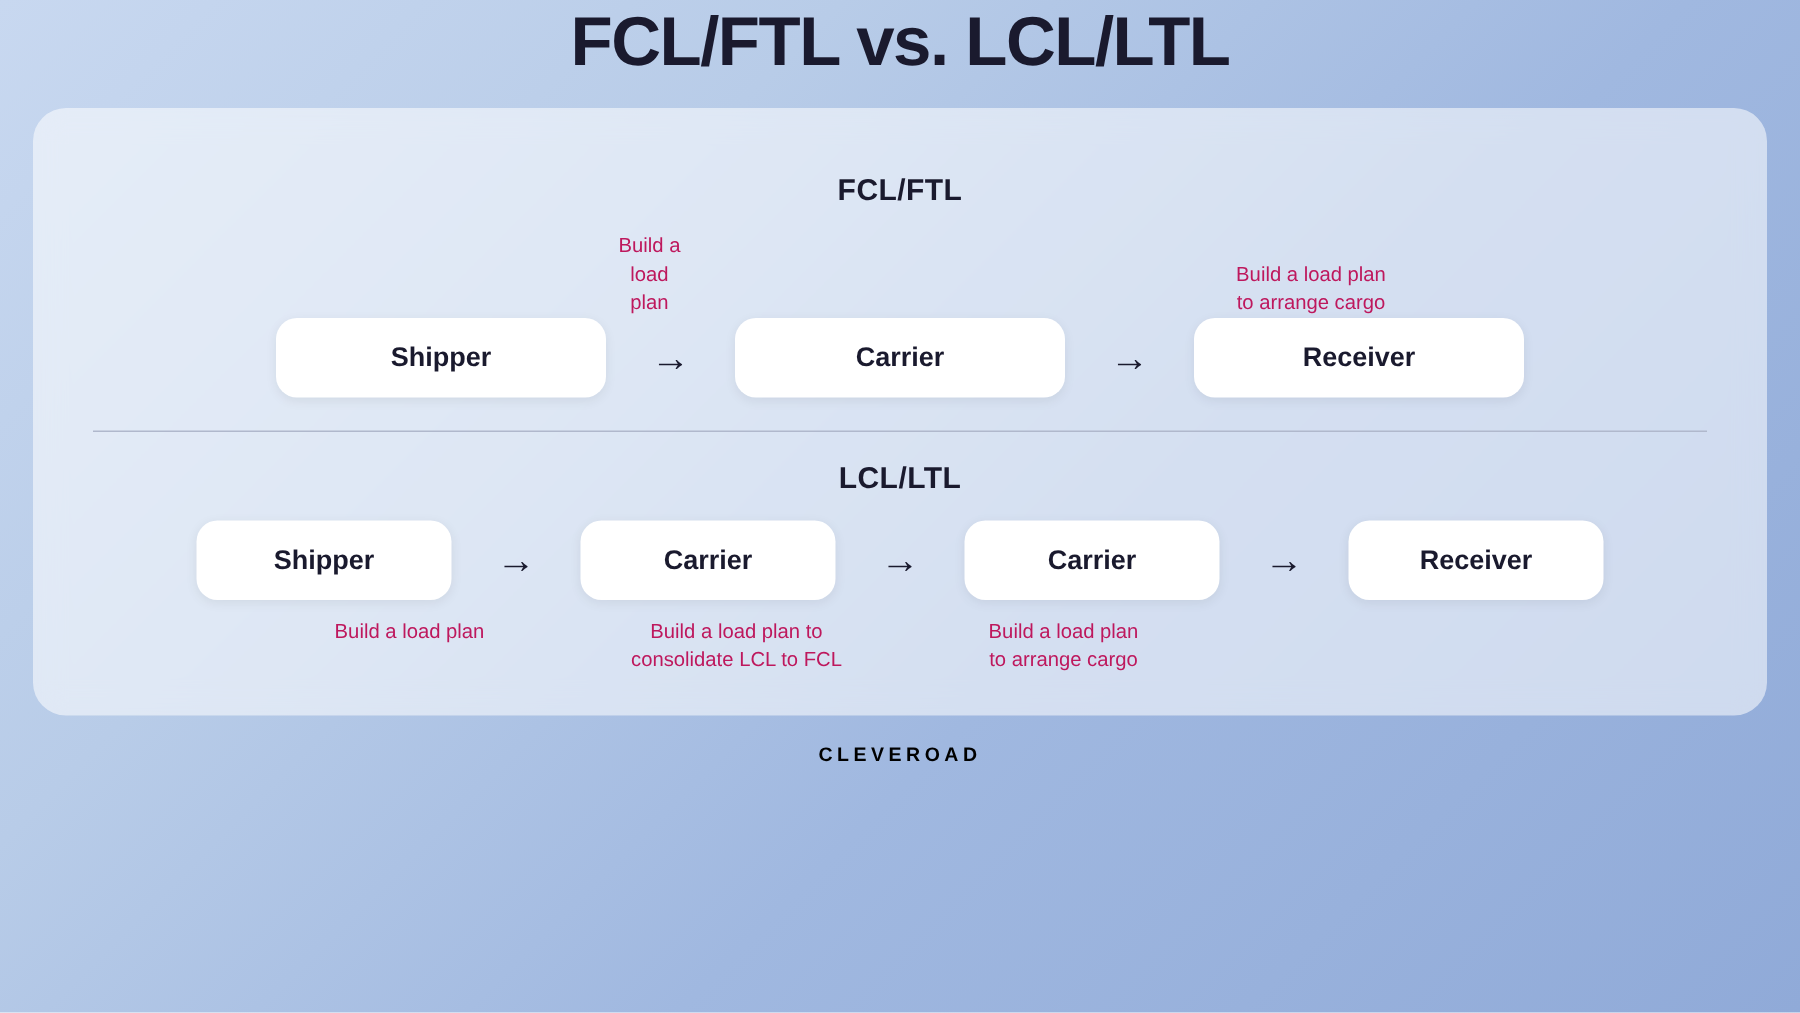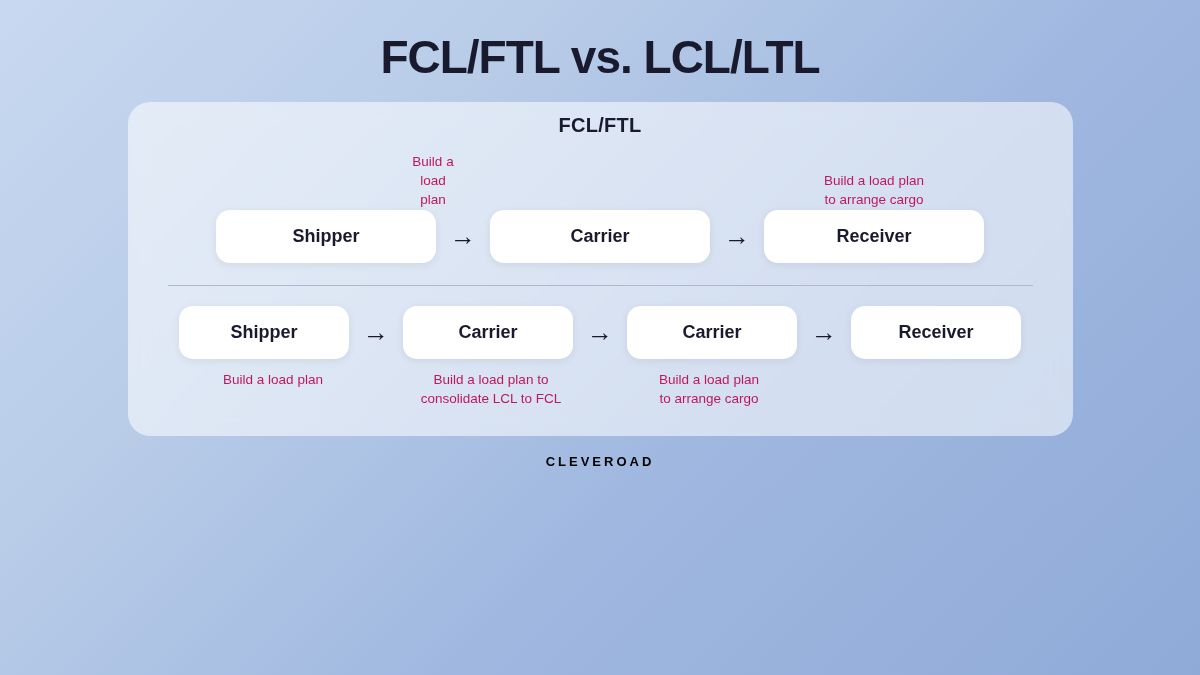--- a/index.html
+++ b/index.html
@@ -14,47 +14,46 @@
       align-items: center;
       justify-content: flex-start;
       overflow: hidden;
     }
 
     .page-title {
       font-size: 46px;
       font-weight: 900;
       color: #1a1a2e;
       text-align: center;
-      margin-top: 30px;
       margin-bottom: 18px;
       letter-spacing: -1px;
     }
 
     .main-card {
       background: rgba(255, 255, 255, 0.55);
       backdrop-filter: blur(10px);
       border-radius: 22px;
-      width: 945px;
-      padding: 12px 40px 28px 40px;
+      width: 1156px;
+      padding: 44px 40px 28px 40px;
     }
 
     .section-title {
       font-size: 20px;
       font-weight: 800;
       color: #1a1a2e;
       text-align: center;
       margin-bottom: 16px;
       letter-spacing: 0.3px;
     }
 
     .flow-row {
       display: flex;
       align-items: center;
       justify-content: center;
-      gap: 0;
+      gap: 16px;
       position: relative;
     }
 
     .node-box {
       background: white;
       border-radius: 14px;
       padding: 16px 0;
       font-size: 18px;
       font-weight: 700;
       color: #1a1a2e;
@@ -153,20 +152,21 @@
       <div class="arrow">→</div>
       <div class="node-box fcl-carrier">Carrier</div>
       <div class="arrow">→</div>
       <div class="node-box fcl-receiver">Receiver</div>
     </div>
   </div>
 
   <hr class="divider">
 
   <div>
+    <div class="section-title">LCL/LTL</div>
 
     <div class="flow-row">
       <div class="node-box lcl-shipper">Shipper</div>
       <div class="arrow">→</div>
       <div class="node-box lcl-carrier1">Carrier</div>
       <div class="arrow">→</div>
       <div class="node-box lcl-carrier2">Carrier</div>
       <div class="arrow">→</div>
       <div class="node-box lcl-receiver">Receiver</div>
     </div>

